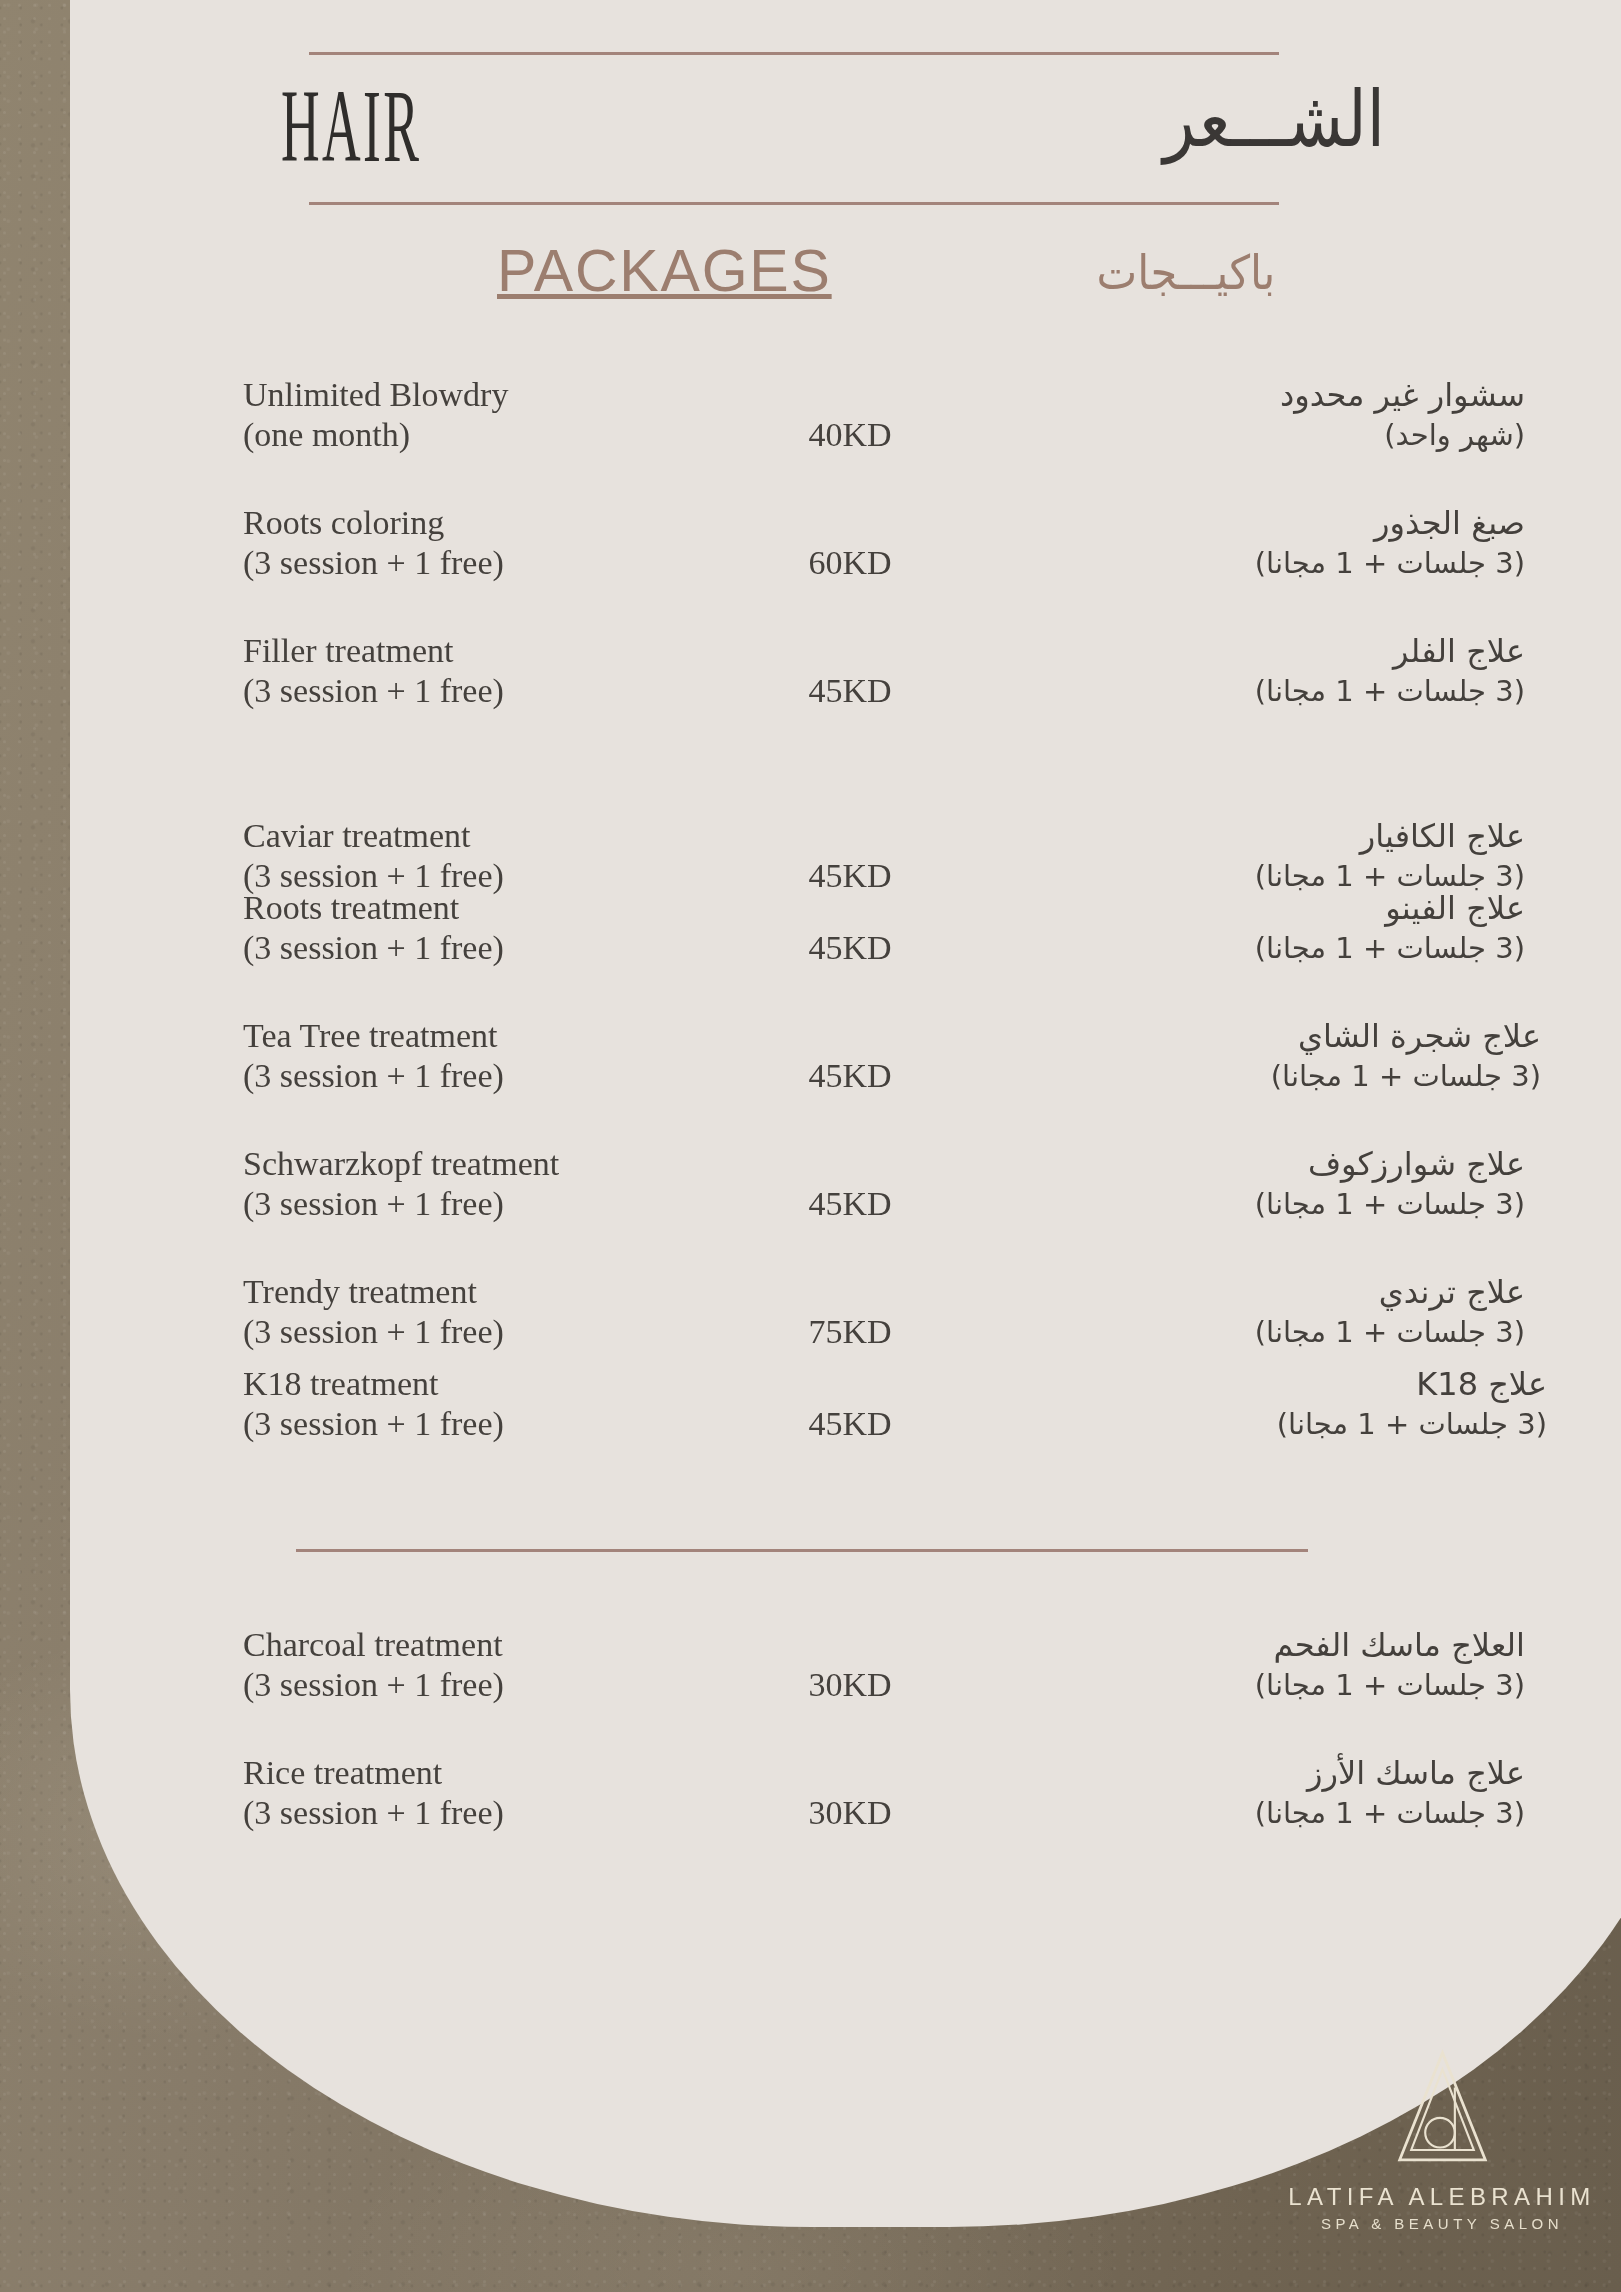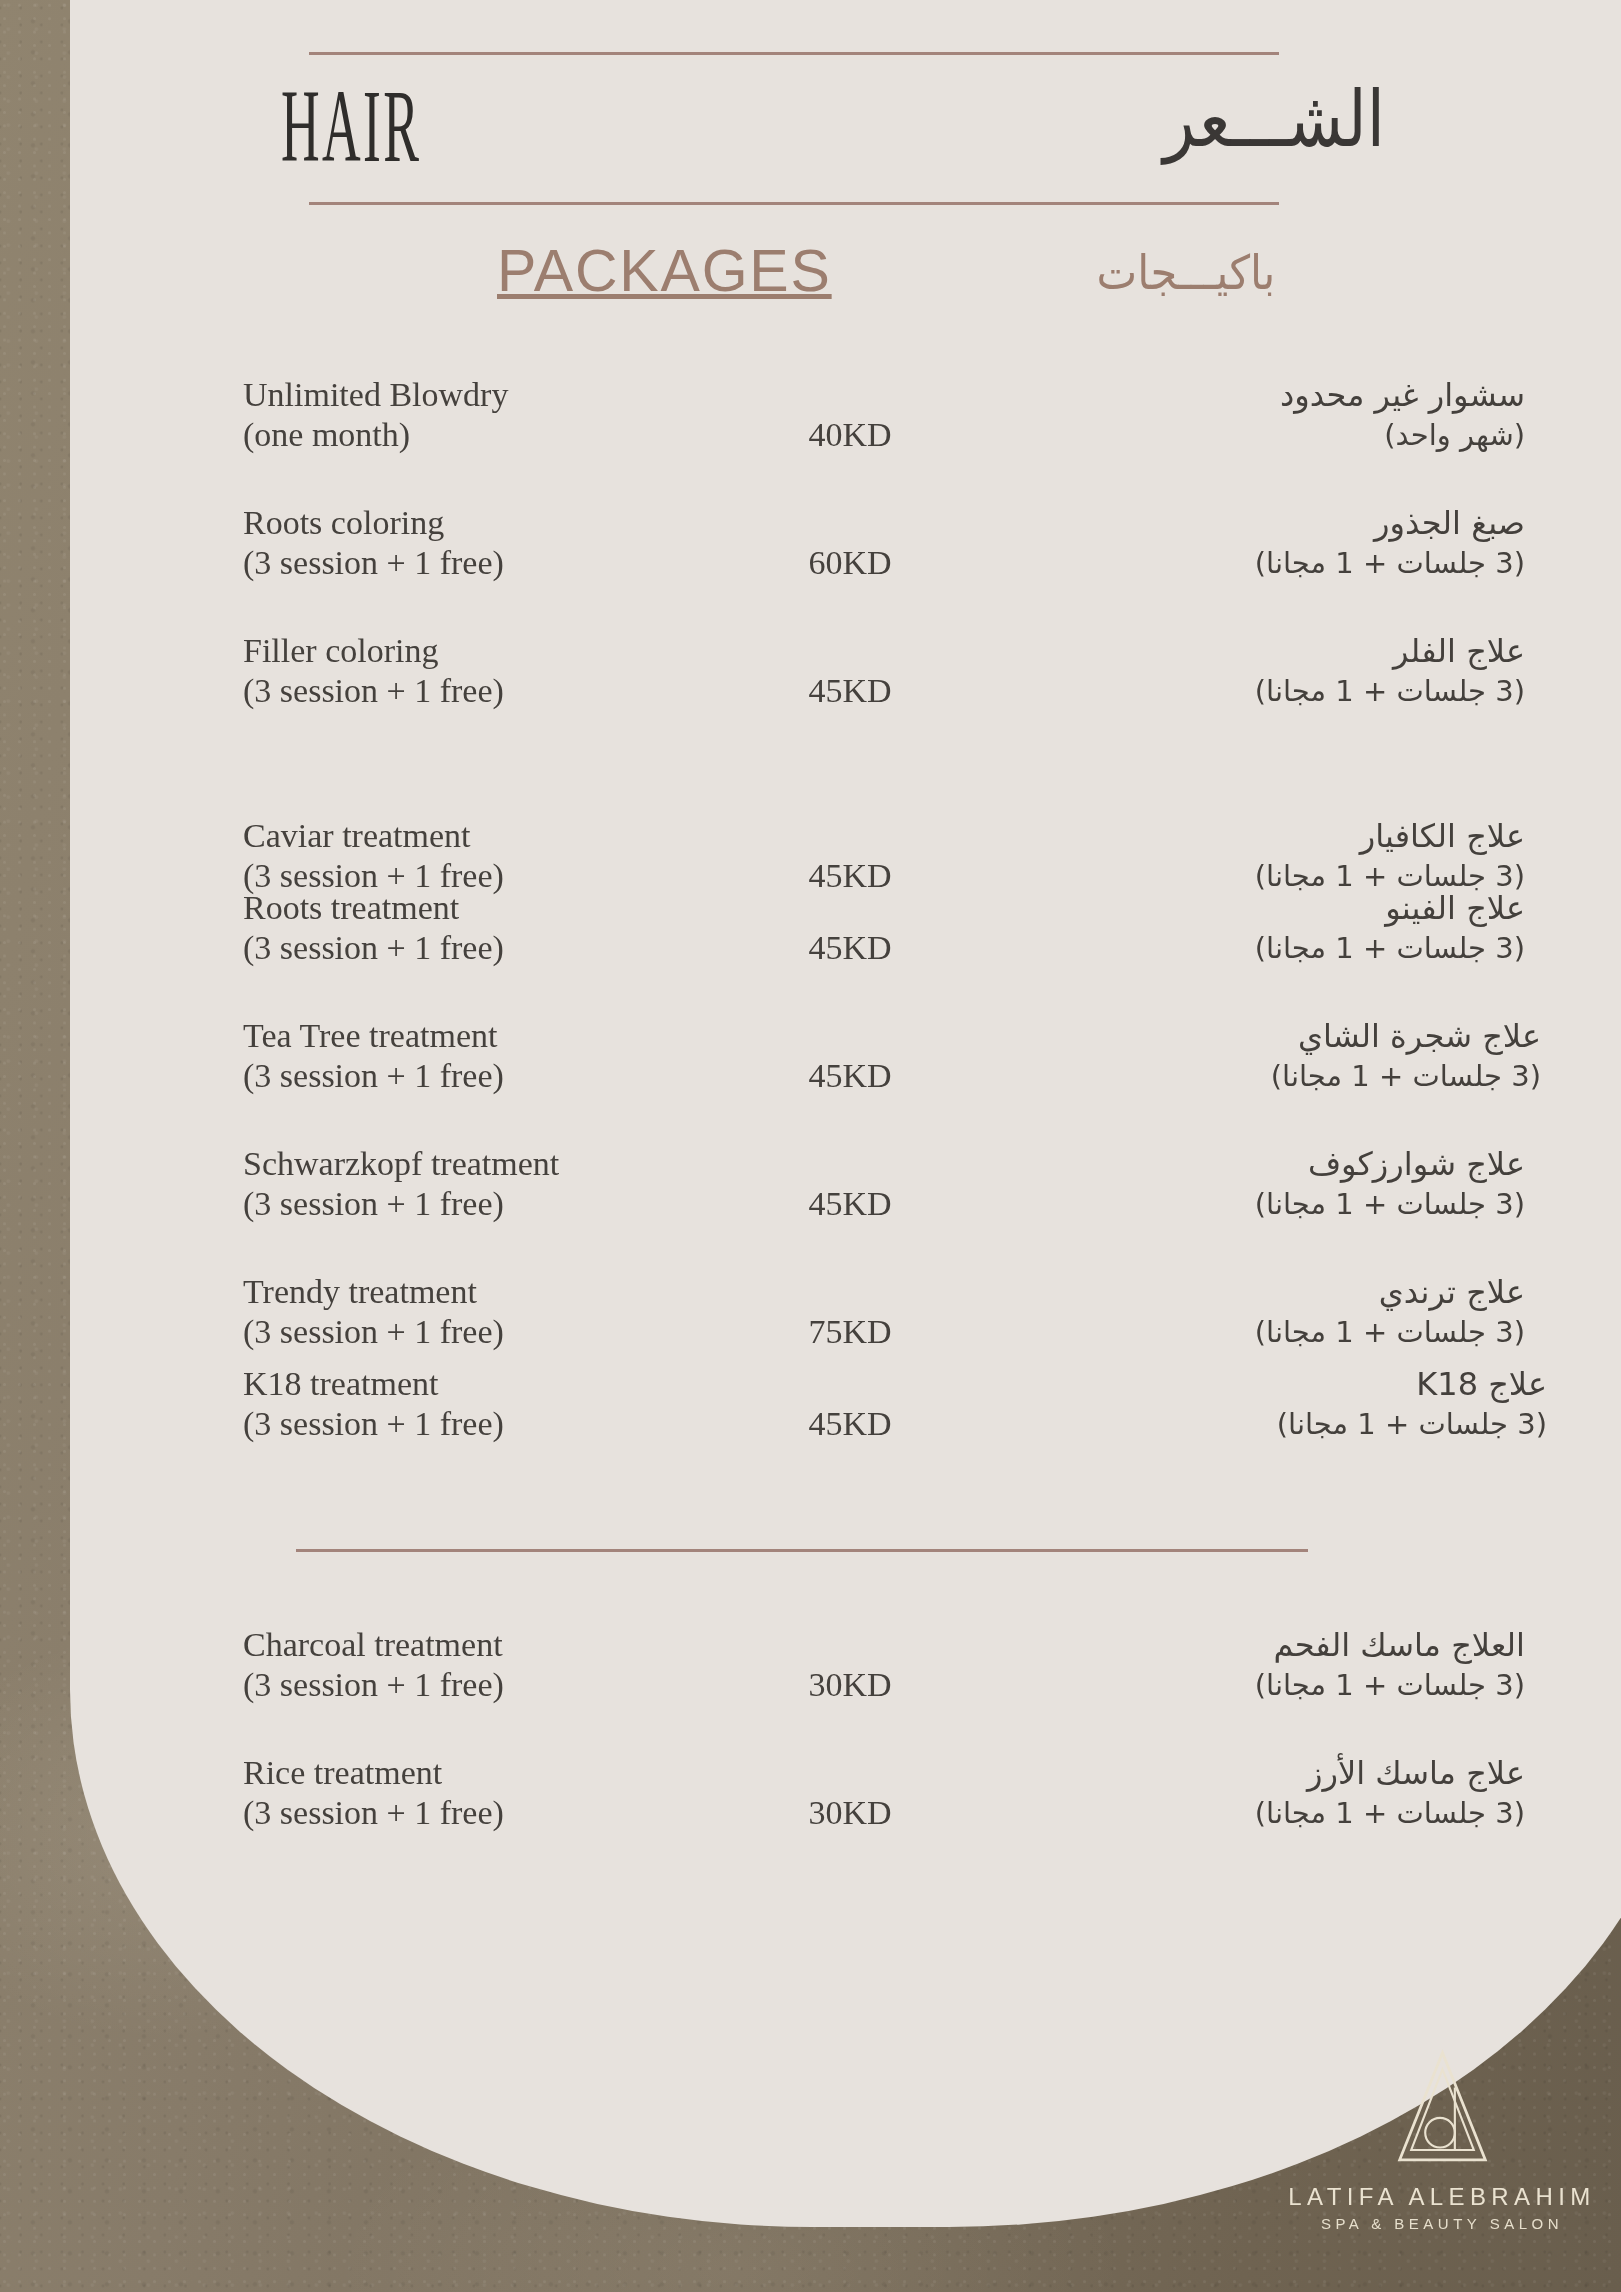--- a/index.html
+++ b/index.html
@@ -118,21 +118,21 @@
       <div class="en-sub">(3 session + 1 free)</div>
     </div>
     <div class="price">60KD</div>
     <div class="ar-col" dir="rtl">
       <div class="ar-name">صبغ الجذور</div>
       <div class="ar-sub">(3 جلسات + 1 مجانا)</div>
     </div>
   </div>
     <div class="row" style="top: 631px;">
     <div class="en-col">
-      <div class="en-name">Filler coloring</div>
+      <div class="en-name">Filler treatment</div>
       <div class="en-sub">(3 session + 1 free)</div>
     </div>
     <div class="price">45KD</div>
     <div class="ar-col" dir="rtl">
       <div class="ar-name">علاج الفلر</div>
       <div class="ar-sub">(3 جلسات + 1 مجانا)</div>
     </div>
   </div>
     <div class="row" style="top: 785px; margin-top: 31px;">
     <div class="en-col">

